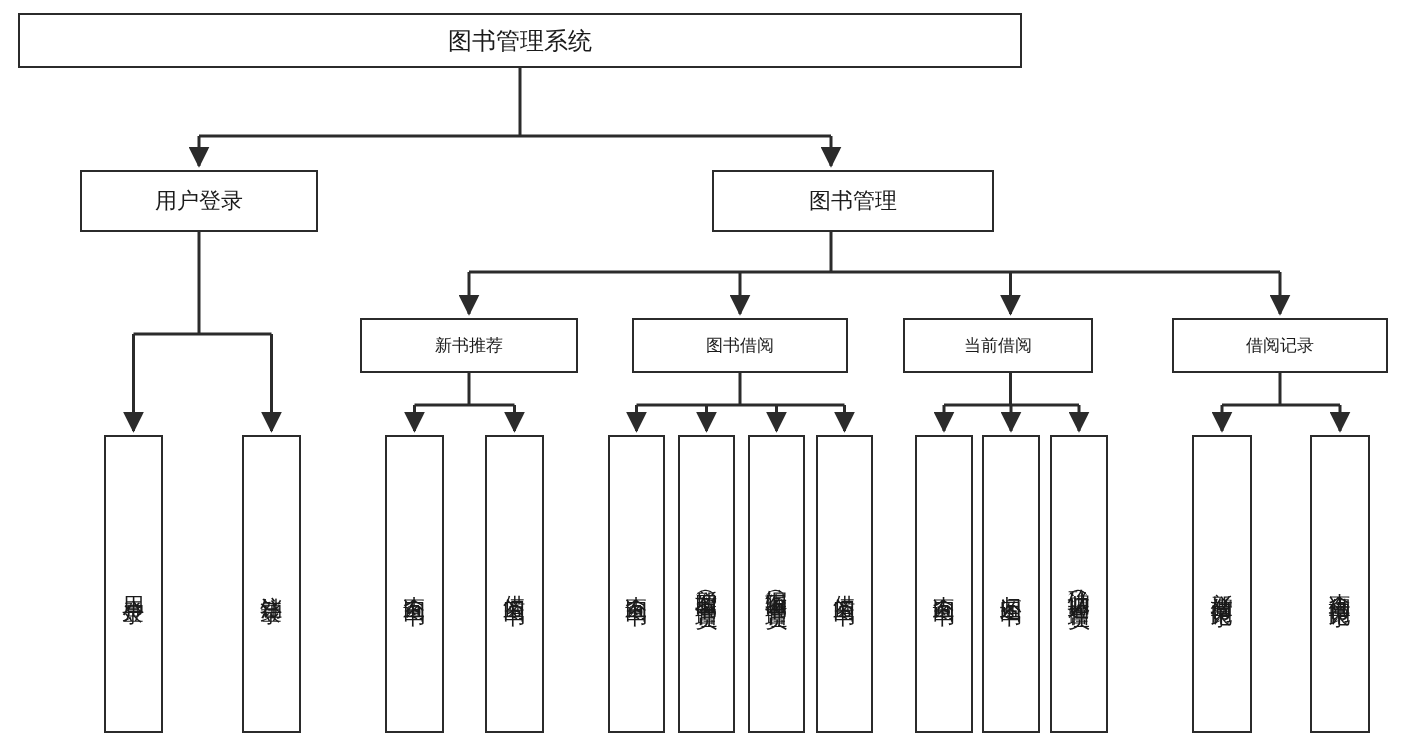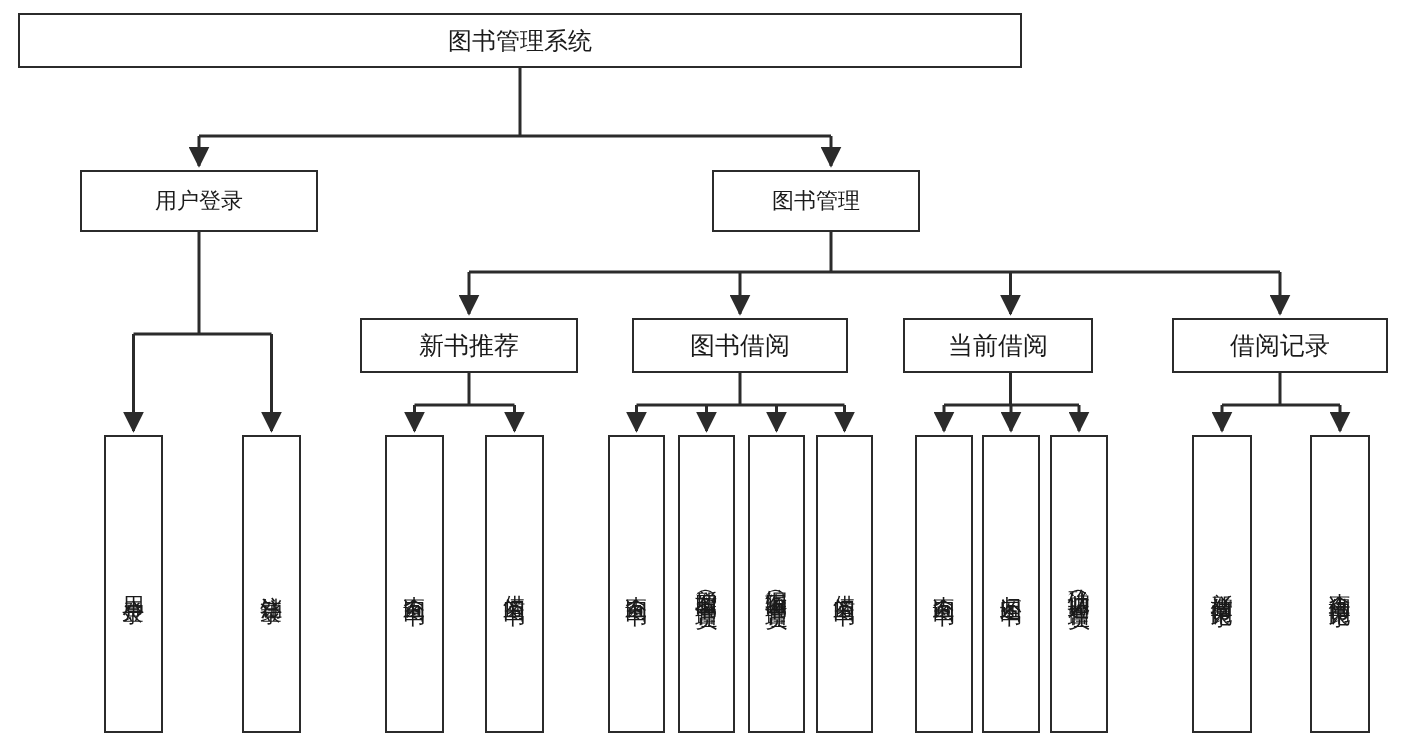--- a/index.html
+++ b/index.html
@@ -38,21 +38,21 @@
     line-height: 1.25;
     text-align: center;
   }
   .node.root {
     font-size: 24px;
   }
   .node.level2 {
     font-size: 22px;
   }
   .node.level3 {
-    font-size: 25px;
+    font-size: 17px;
   }
   .node.leaf {
     font-size: 22px;
     writing-mode: vertical-rl;
     text-orientation: upright;
     padding: 8px 0;
     letter-spacing: 2px;
   }
   .node.leaf > .leaf-text {
     writing-mode: vertical-rl;
@@ -119,21 +119,21 @@
       </g>
   </svg>
 
   <div id="node-layer">
       <div class="node root" style="left: 18px; top: 13px; width: 1004px; height: 55px;">
         <span>图书管理系统</span>
       </div>
       <div class="node level2" style="left: 80px; top: 170px; width: 238px; height: 62px;">
         <span>用户登录</span>
       </div>
-      <div class="node level2" style="left: 712px; top: 170px; width: 208px; height: 62px;">
+      <div class="node level2" style="left: 712px; top: 170px; width: 282px; height: 62px;">
         <span>图书管理</span>
       </div>
       <div class="node level3" style="left: 360px; top: 318px; width: 218px; height: 55px;">
         <span>新书推荐</span>
       </div>
       <div class="node level3" style="left: 632px; top: 318px; width: 216px; height: 55px;">
         <span>图书借阅</span>
       </div>
       <div class="node level3" style="left: 903px; top: 318px; width: 190px; height: 55px;">
         <span>当前借阅</span>

